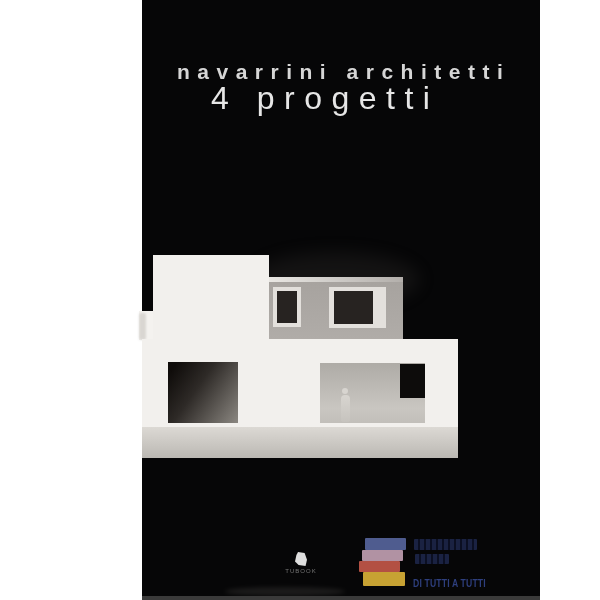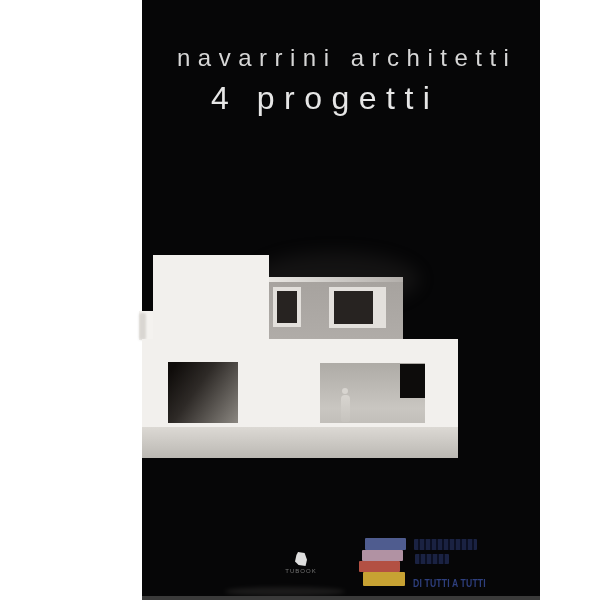--- a/index.html
+++ b/index.html
@@ -1,22 +1,22 @@
 <!DOCTYPE html>
 <html><head>
 <meta charset="utf-8">
 <style>
   html,body{margin:0;padding:0;background:#ffffff;}
   .page{position:relative;width:600px;height:600px;background:#ffffff;overflow:hidden;
         font-family:"Liberation Sans",sans-serif;}
   .cover{position:absolute;left:142px;top:0;width:398px;height:600px;background:#060607;}
 
   
-  .title1{position:absolute;left:177px;top:44px;font-size:24px;letter-spacing:7.5px;
-          color:#d6d6d6;white-space:nowrap;font-weight:400;}
+  .title1{position:absolute;left:177px;top:60px;font-size:21px;letter-spacing:7.5px;
+          color:#d6d6d6;white-space:nowrap;font-weight:700;}
   .title2{position:absolute;left:211px;top:80px;font-size:32px;letter-spacing:9.5px;
           color:#e6e6e6;white-space:nowrap;font-weight:400;}
 
   
   .photo{position:absolute;inset:0;filter:blur(0.5px);}
   .photo div{position:absolute;}
   .halo{left:250px;top:252px;width:170px;height:55px;background:#6a645e;opacity:.14;
         border-radius:50%;filter:blur(9px);}
   .tower{left:153px;top:255px;width:116px;height:85px;background:#f2f0ed;}
   .tower-ext{left:139px;top:311px;width:14px;height:29px;background:#f4f2ef;}

